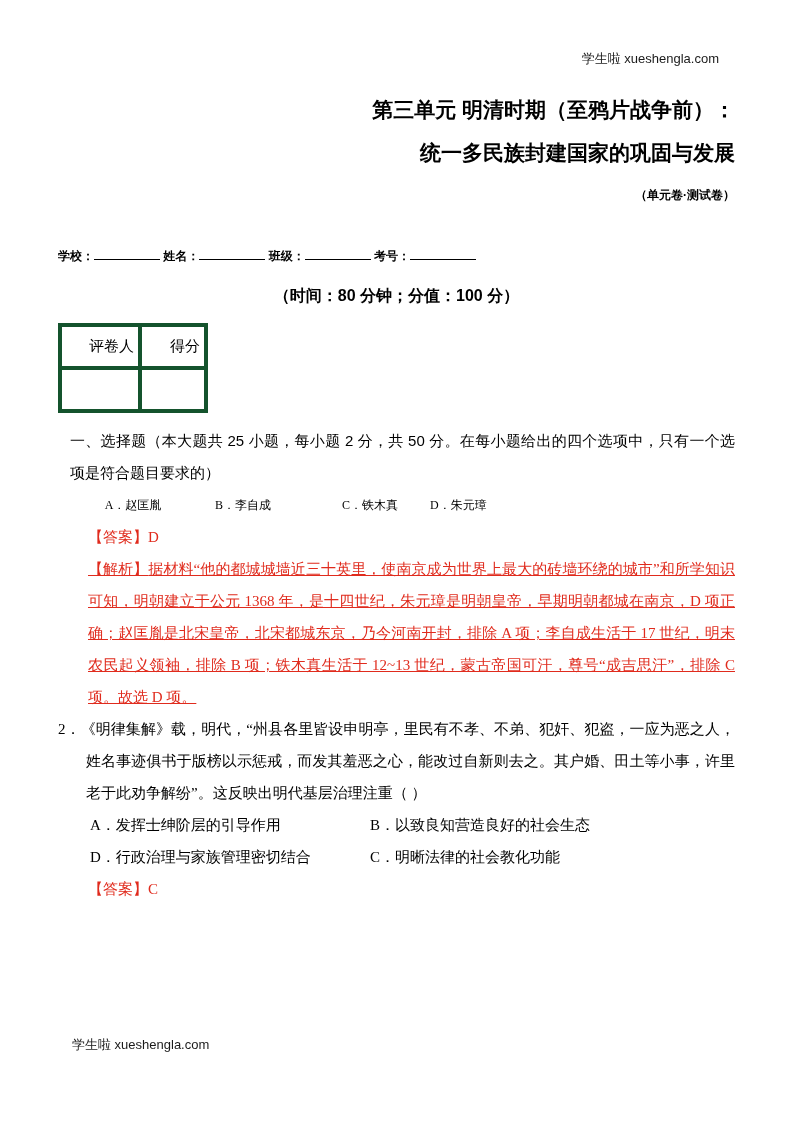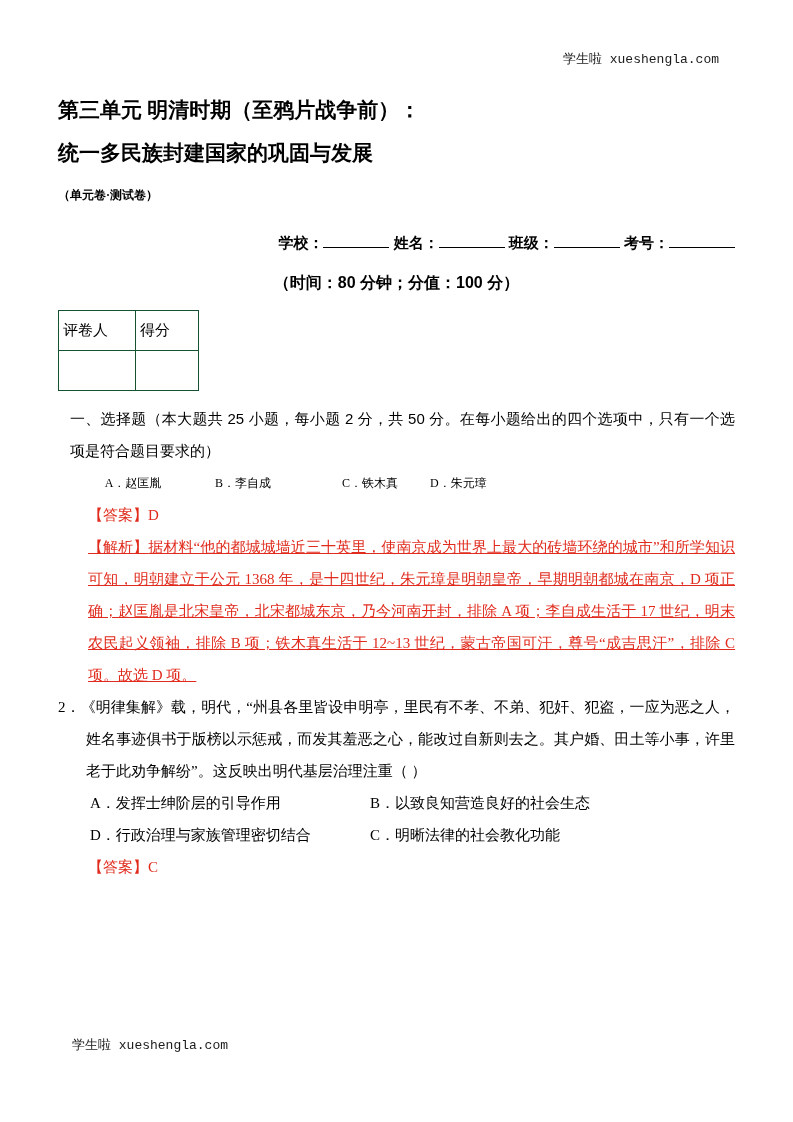--- a/index.html
+++ b/index.html
@@ -9,44 +9,44 @@
     background: #ffffff;
     color: var(--ink);
     font-family: "Liberation Serif", serif;
     position: relative;
     overflow: hidden;
   }
   .watermark {
     position: absolute;
     font-size: 13px;
     color: #1a1a1a;
-    font-family: Liberation Mono, monospace;
+    font-family: Liberation Sans, sans-serif;
     white-space: nowrap;
   }
   .wm-top { top: 50px; right: 74px; }
   .wm-bottom { top: 1036px; left: 72px; }
 
   .sheet { padding: 96px 58px 0 58px; }
 
   .title-line {
-    text-align: left;
-    font-family: Liberation Serif, serif;
+    text-align: right;
+    font-family: Liberation Sans, sans-serif;
     font-weight: bold;
     font-size: 21px;
     line-height: 28px;
     margin: 0 0 15px 0;
   }
   .title-sub { font-size: 12px; line-height: 26px; margin-bottom: 0; }
 
   .info-line {
-    margin-top: 24px;
-    text-align: right;
+    margin-top: 36px;
+    text-align: left;
     font-family: "Liberation Sans", sans-serif;
     font-weight: bold;
-    font-size: 15px;
+    font-size: 12px;
     line-height: 22px;
     white-space: nowrap;
   }
   .blank {
     display: inline-block;
     width: 66px;
     height: 15px;
     border-bottom: 1px solid #000;
     vertical-align: baseline;
   }
@@ -58,23 +58,23 @@
     font-weight: bold;
     font-size: 16px;
     line-height: 30px;
   }
 
   .grader-table {
     border-collapse: collapse;
     margin-top: 12px;
   }
   .grader-table td {
-    border: 1px solid #14532d;
+    border: 4px solid #14532d;
     font-size: 15px;
-    text-align: left;
+    text-align: right;
     vertical-align: middle;
     padding: 4px;
   }
   .grader-table .hdr { width: 68px; height: 31px; }
   .grader-table .hdr2 { width: 54px; height: 31px; border-radius: 14px; }
   .grader-table .val { height: 31px; }
 
   .section-heading {
     margin: 12px 0 0 12px;
     font-family: "Liberation Sans", sans-serif;

